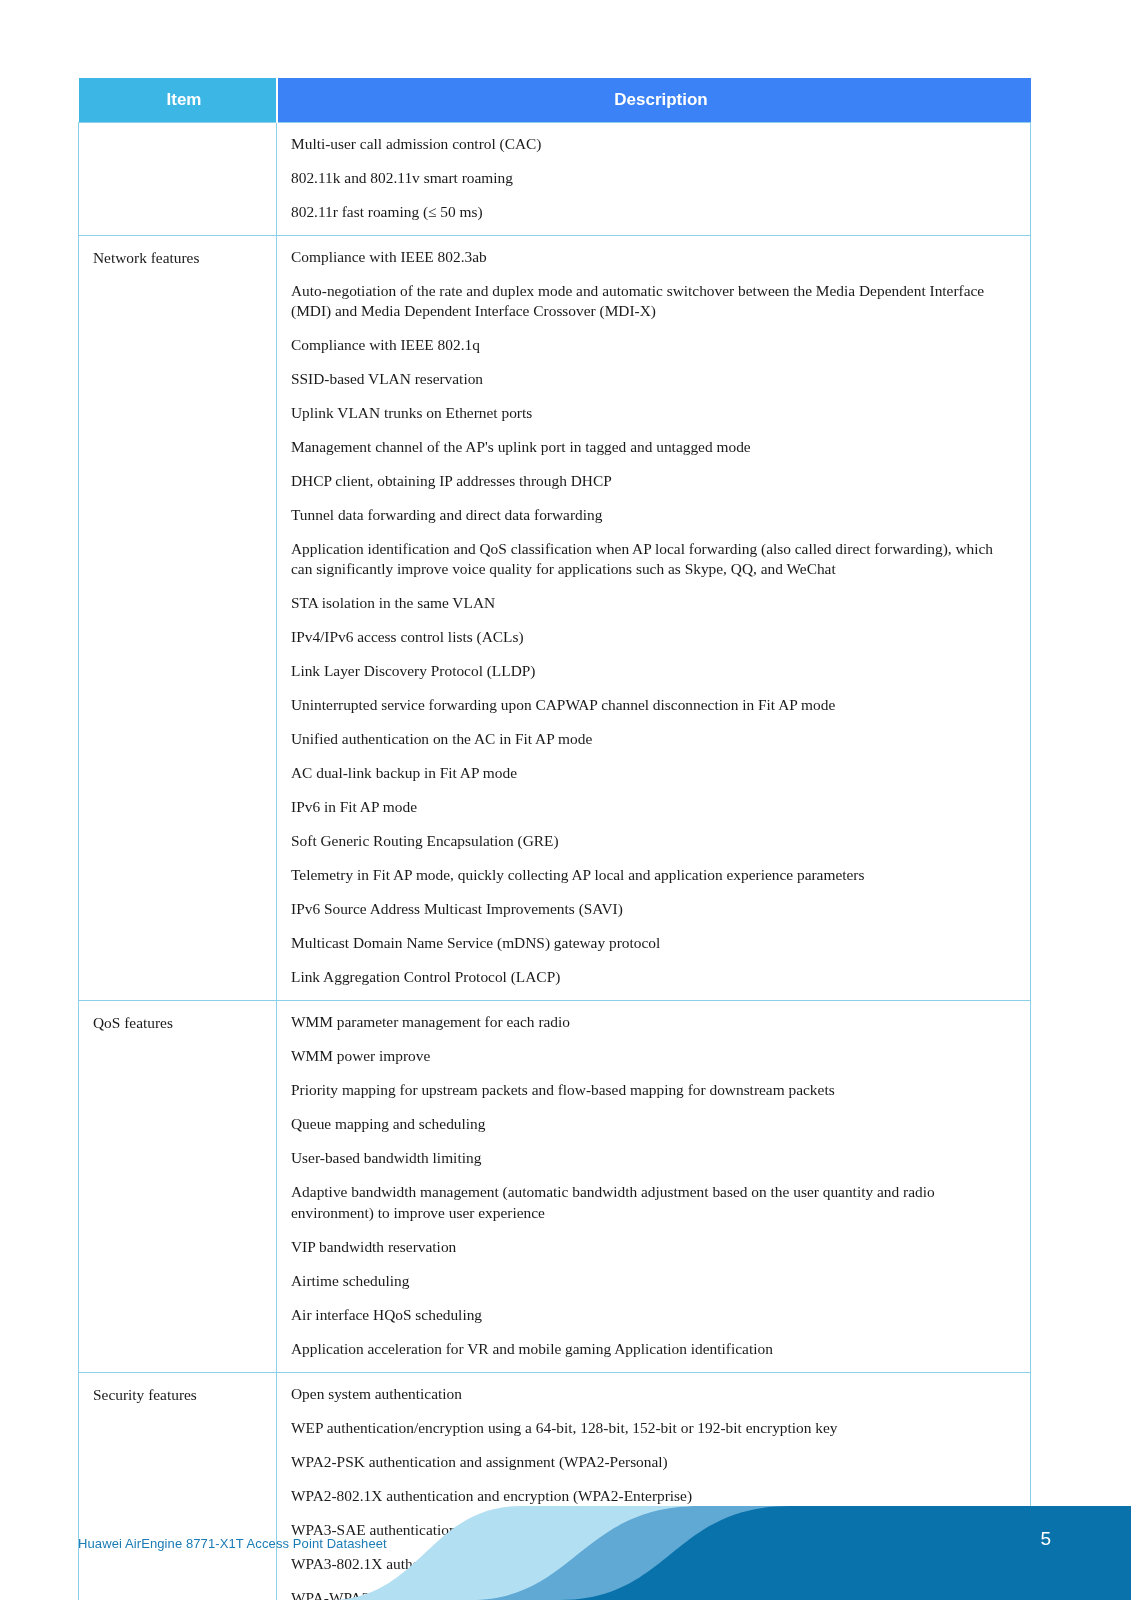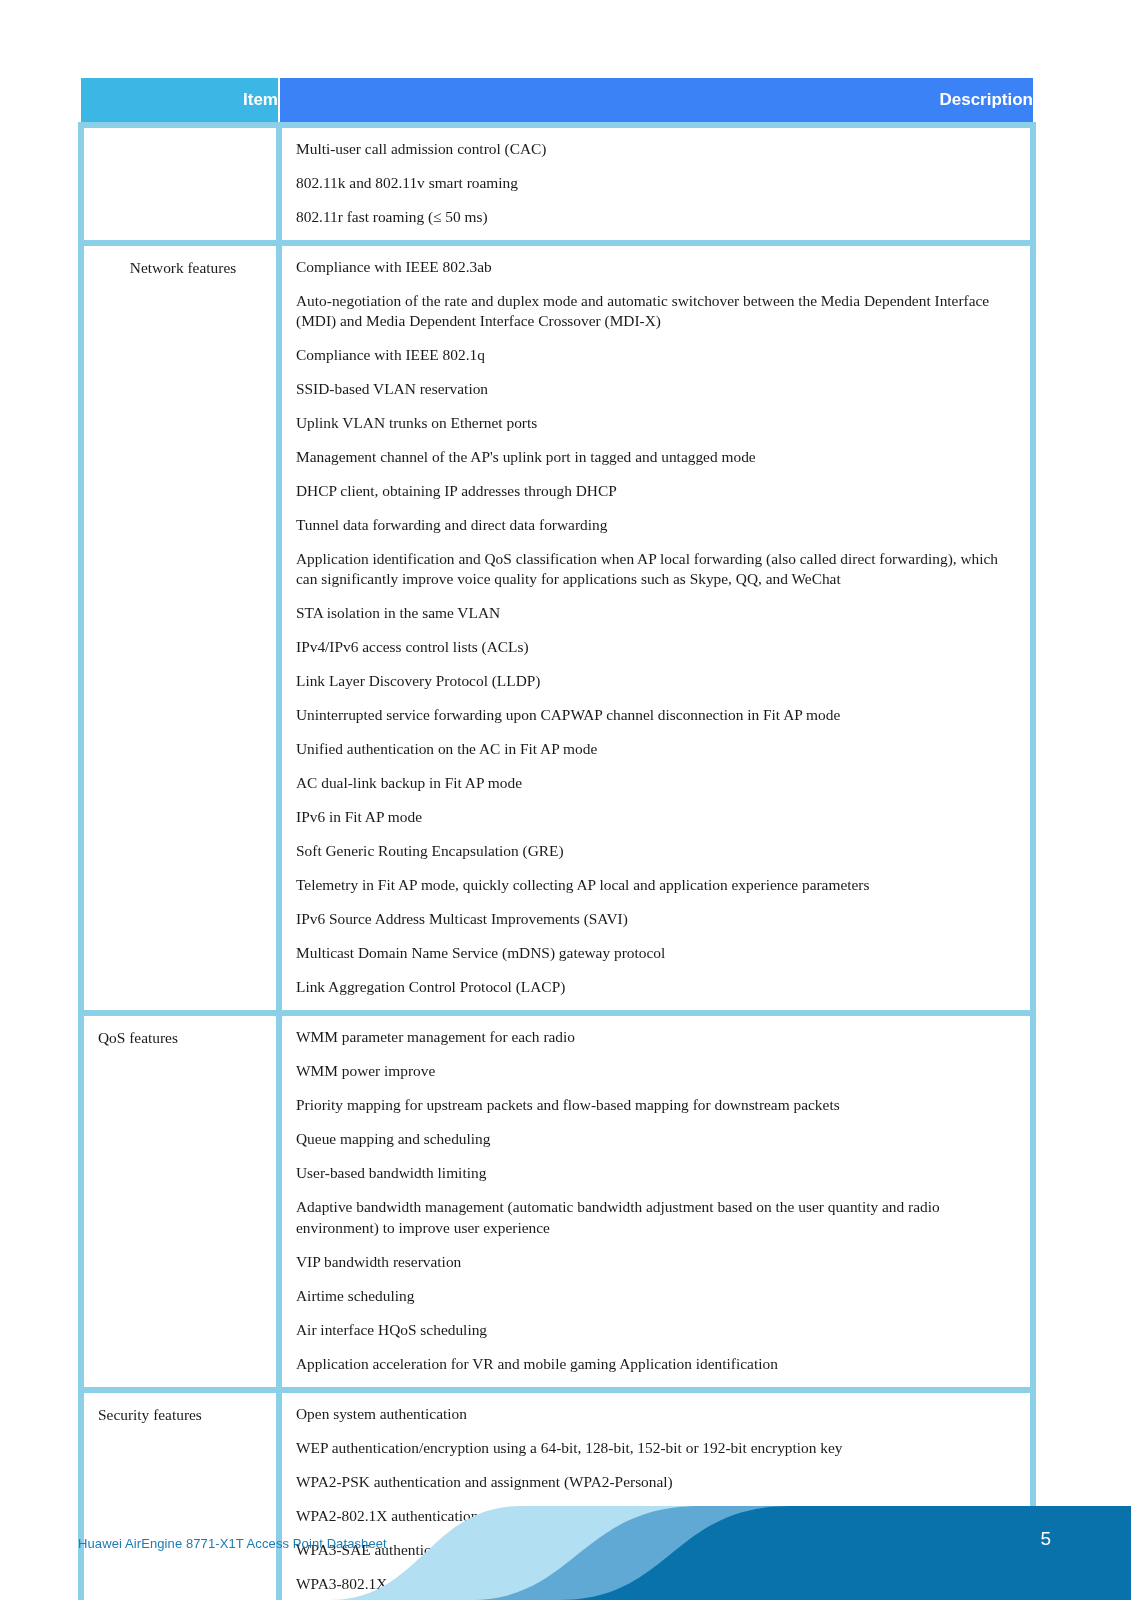--- a/index.html
+++ b/index.html
@@ -34,31 +34,31 @@
   }
   .spec-table col.col-item  { width: 198px; }
   .spec-table col.col-desc  { width: 754px; }
 
   .spec-table thead th {
     background: #3bb6e5;
     color: #ffffff;
     font-family: "Liberation Sans", sans-serif;
     font-weight: bold;
     font-size: 17px;
-    text-align: right;
+    text-align: center;
     padding: 12px 0 12px 14px;
     border: none;
     vertical-align: middle;
   }
   .spec-table thead th.th-desc {
     border-left: 2px solid #ffffff;
   }
 
   .spec-table tbody td {
-    border: 6px solid #14532d;
+    border: 1px solid #14532d;
     vertical-align: top;
     font-size: 15.4px;
     color: #1a1a1a;
     line-height: 1.3;
   }
   .spec-table tbody td.cell-item {
     padding: 12px 8px 12px 14px;
     white-space: nowrap;
   }
   .spec-table tbody td.cell-desc {
@@ -126,21 +126,21 @@
     <tbody id="table-body">
         <tr>
           <td class="cell-item" style="border-color: rgb(140, 207, 233);"></td>
           <td class="cell-desc" style="border-color: rgb(140, 207, 233);">
             <p class="desc-line">Multi-user call admission control (CAC)</p>
             <p class="desc-line">802.11k and 802.11v smart roaming</p>
             <p class="desc-line">802.11r fast roaming (≤ 50 ms)</p>
           </td>
         </tr>
         <tr>
-          <td class="cell-item" style="border-color: rgb(140, 207, 233); text-align: center;">Network features</td>
+          <td class="cell-item" style="border-color: rgb(140, 207, 233);">Network features</td>
           <td class="cell-desc" style="border-color: rgb(140, 207, 233); margin-left: 21px;">
             <p class="desc-line">Compliance with IEEE 802.3ab</p>
             <p class="desc-line">Auto-negotiation of the rate and duplex mode and automatic switchover between the Media Dependent Interface (MDI) and Media Dependent Interface Crossover (MDI-X)</p>
             <p class="desc-line">Compliance with IEEE 802.1q</p>
             <p class="desc-line">SSID-based VLAN reservation</p>
             <p class="desc-line">Uplink VLAN trunks on Ethernet ports</p>
             <p class="desc-line">Management channel of the AP's uplink port in tagged and untagged mode</p>
             <p class="desc-line">DHCP client, obtaining IP addresses through DHCP</p>
             <p class="desc-line">Tunnel data forwarding and direct data forwarding</p>
             <p class="desc-line">Application identification and QoS classification when AP local forwarding (also called direct forwarding), which can significantly improve voice quality for applications such as Skype, QQ, and WeChat</p>

